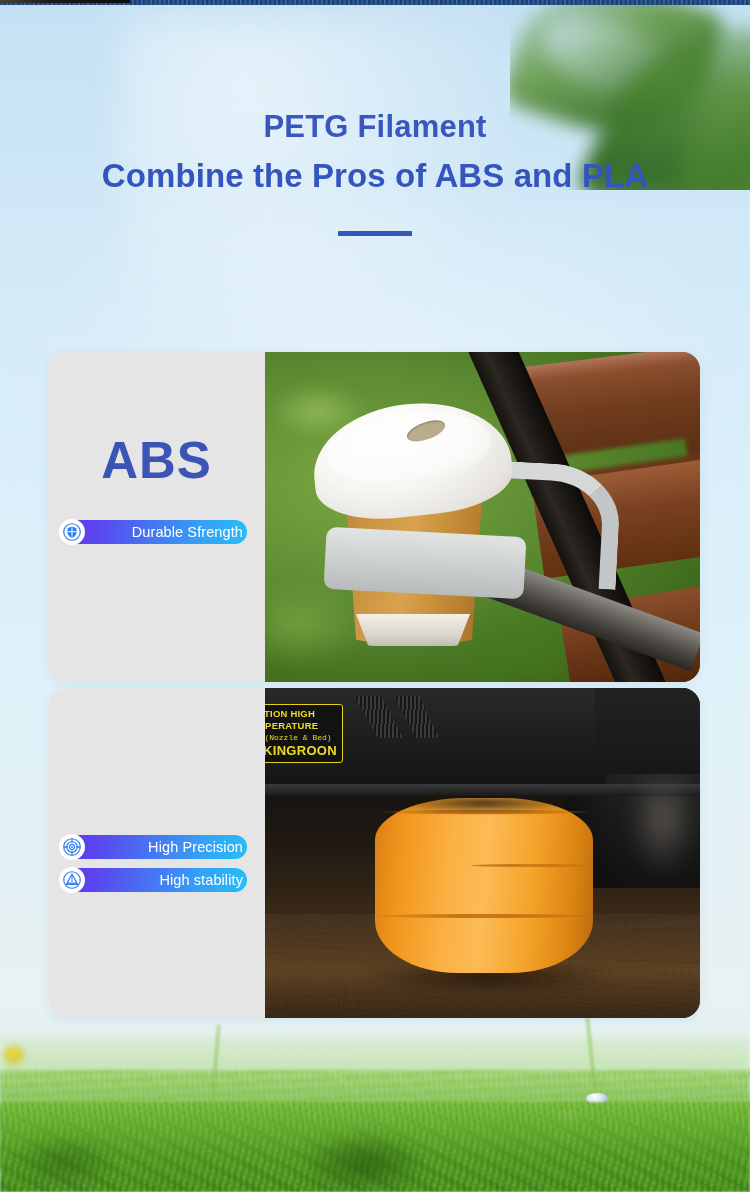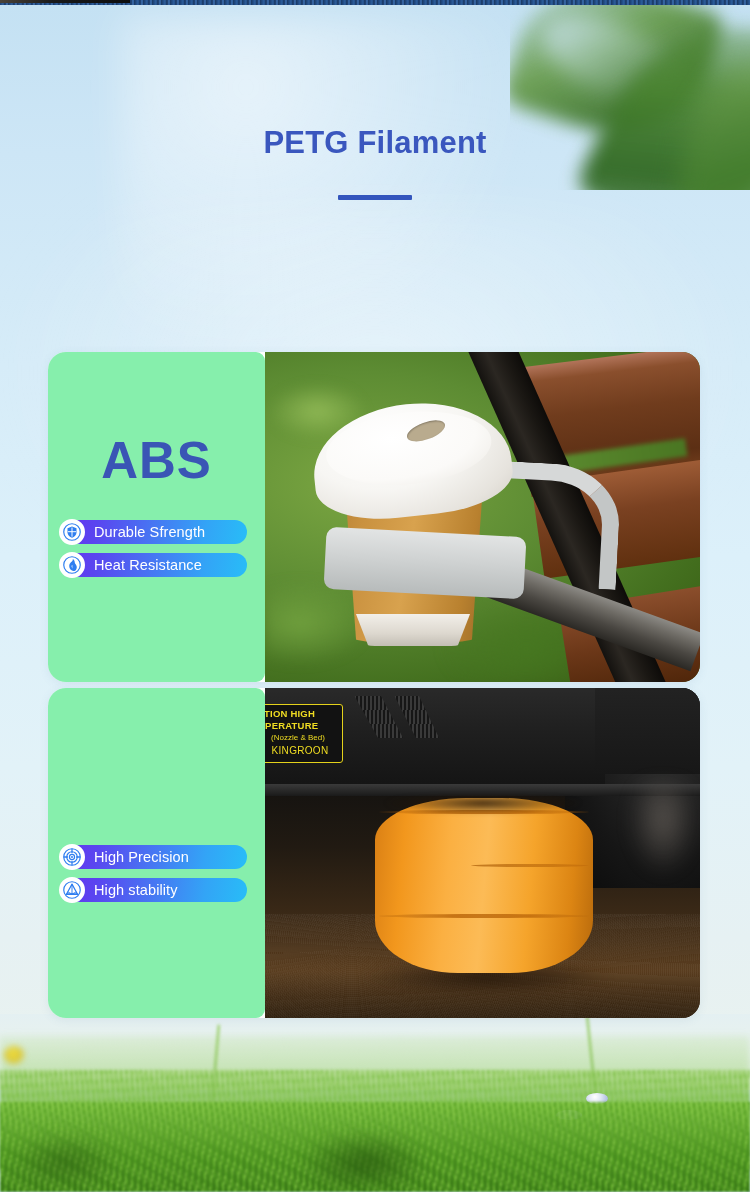--- a/index.html
+++ b/index.html
@@ -116,21 +116,21 @@
     width: 120px; height: 180px;
     background: linear-gradient(150deg, rgba(160,200,120,0.35), rgba(70,128,46,0.85) 60%);
     transform: rotate(10deg);
     border-radius: 60% 18% 60% 18%;
     filter: blur(13px);
   }
 
   
   .header {
     position: absolute;
-    top: 120px; left: 0;
+    top: 104px; left: 0;
     width: 750px;
     text-align: center;
     z-index: 6;
   }
   .title-line-1 {
     font-size: 31px;
     font-weight: bold;
     color: #3a57be;
     letter-spacing: 0.2px;
     line-height: 46px;
@@ -165,26 +165,25 @@
     z-index: 8;
     box-shadow: 0 2px 10px rgba(80,120,160,0.10);
   }
   .card-abs { top: 352px; }
   .card-pla { top: 688px; }
 
   .card-left {
     width: 217px;
     flex: 0 0 217px;
     position: relative;
-    background: #86efac;
+    background: #e5e5e5;
     display: flex;
     flex-direction: column;
     align-items: center;
     justify-content: flex-start;
-    border-radius: 9px;
   }
   .card-title {
     font-size: 51px;
     font-weight: bold;
     color: #3a55b5;
     letter-spacing: 1px;
     margin-top: 83px;
     line-height: 1;
     user-select: none;
   }
@@ -192,21 +191,21 @@
 
   .feature-list {
     position: absolute;
     left: 10px;
     top: 168px;
     width: 190px;
     display: flex;
     flex-direction: column;
     gap: 9px;
   }
-  .card-pla .feature-list { top: 157px; }
+  .card-pla .feature-list { top: 147px; }
 
   .feature-badge {
     position: relative;
     width: 179px;
     height: 24px;
     border-radius: 12px;
     background: linear-gradient(100deg, #6436ef 0%, #5a45f0 16%, #4a6ef2 42%, #33a4f6 76%, #28bdf7 100%);
     display: flex;
     align-items: center;
     box-sizing: border-box;
@@ -229,21 +228,21 @@
     overflow: hidden;
   }
   .feature-icon svg { display: block; }
   .feature-label {
     font-size: 14.5px;
     color: #ffffff;
     font-weight: normal;
     white-space: nowrap;
     letter-spacing: 0.1px;
     width: 100%;
-    text-align: left;
+    text-align: right;
     padding-right: 4px;
     box-sizing: border-box;
   }
 
   
   .card-photo {
     flex: 1 1 auto;
     position: relative;
     overflow: hidden;
   }
@@ -434,25 +433,26 @@
     letter-spacing: 0.2px;
     white-space: nowrap;
     text-align: left;
     margin-left: -2px;
   }
   .caution-l3 {
     color: #efdc22;
     font-size: 8px;
     line-height: 12px;
     white-space: nowrap;
+    font-family: Liberation Mono, monospace;
   }
   .caution-l4 {
     color: #efdc22;
-    font-size: 10px;
-    font-weight: normal;
+    font-size: 13px;
+    font-weight: bold;
     line-height: 14px;
     letter-spacing: 0.3px;
     white-space: nowrap;
     margin-left: 4px;
   }
   .print-bed {
     position: absolute;
     top: 96px; left: 0;
     width: 435px; height: 12px;
     background: linear-gradient(180deg, #3a3a3a 0%, #1a1a1a 100%);
@@ -650,20 +650,21 @@
 
   <div class="leaf-wrap">
     <div class="leaf leaf-a"></div>
     <div class="leaf-a-inner"></div>
     <div class="leaf leaf-b"></div>
     <div class="leaf leaf-c"></div>
   </div>
 
   <div class="header">
     <div class="title-line-1">PETG Filament</div>
+    <div class="title-line-2">Combine the Pros of ABS and PLA</div>
     <div class="divider"></div>
   </div>
 
   <div class="card card-abs">
 
     <div class="card-left">
       <div class="card-title">ABS</div>
 
       <div class="feature-list">
 
@@ -673,30 +674,20 @@
               <circle cx="12" cy="12" r="11" fill="none" stroke="#2f7ef0" stroke-width="1.6"></circle>
               <path d="M12 4.5 L18 7 V12.5 C18 16 15.2 18.6 12 19.6 C8.8 18.6 6 16 6 12.5 V7 Z" fill="#2f7ef0"></path>
               <path d="M12 6 V18.2" stroke="#ffffff" stroke-width="1.3"></path>
               <path d="M6.6 11.6 H17.4" stroke="#ffffff" stroke-width="1.3"></path>
             </svg>
           </span>
           <span class="feature-label">Durable Sfrength</span>
         </div>
 
 
-        <div class="feature-badge">
-          <span class="feature-icon">
-            <svg width="18" height="18" viewBox="0 0 24 24">
-              <circle cx="12" cy="12" r="11" fill="none" stroke="#2f7ef0" stroke-width="1.6"></circle>
-              <path d="M13 3.6 C13.8 7 10.4 7.6 9 10.4 C7.3 13.8 9 18.6 12.8 19.8 C16.6 21 19 17.2 18.2 13.6 C17.6 11 15.6 10.4 15.6 8 C15.6 6.2 14.4 4.6 13 3.6 Z" fill="#2f7ef0"></path>
-              <path d="M11.6 12.4 C11 14.4 12 16.2 13.4 16.6 C12 15.4 12.2 13.8 13.2 12.4 C12.6 12.8 12 12.8 11.6 12.4 Z" fill="#ffffff"></path>
-            </svg>
-          </span>
-          <span class="feature-label">Heat Resistance</span>
-        </div>
 
       </div>
     </div>
 
     <div class="card-photo photo-abs">
       <div class="abs-grass-blur"></div>
       <div class="bench-wood-1"></div>
       <div class="bench-green-gap"></div>
       <div class="bench-wood-2"></div>
       <div class="bench-wood-3"></div>

